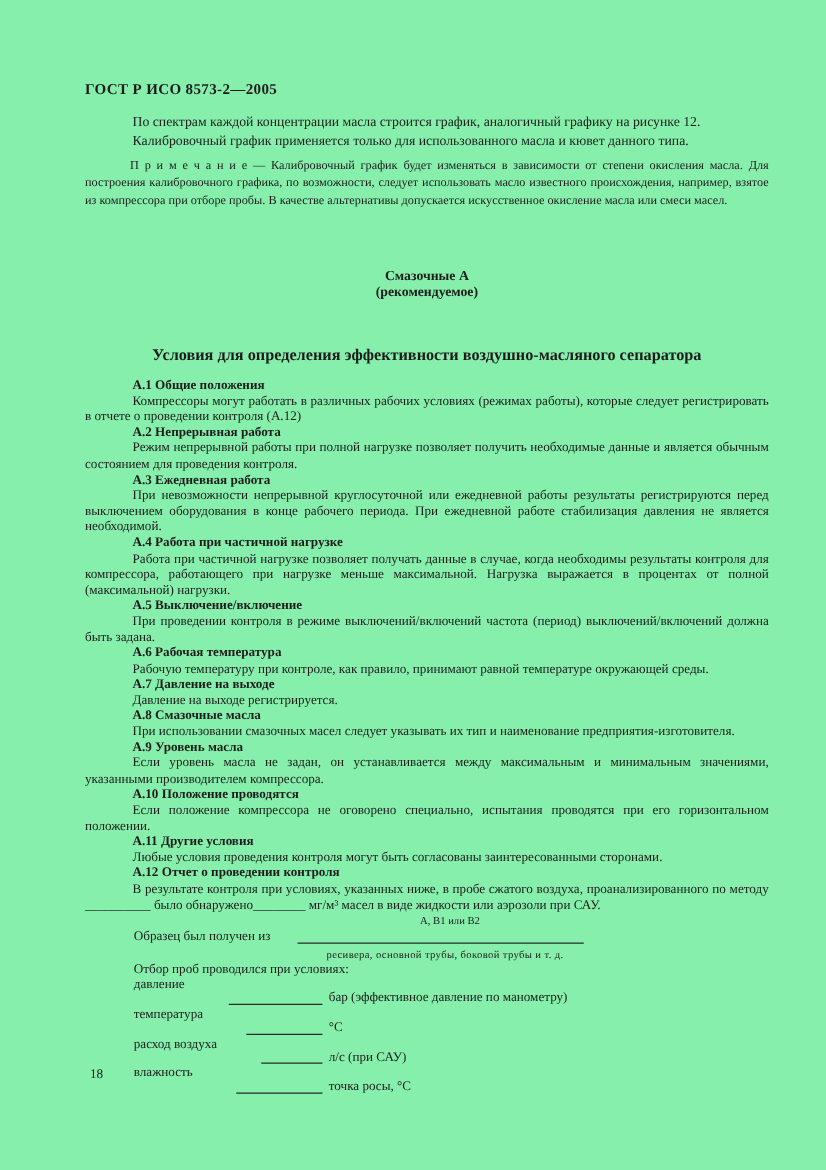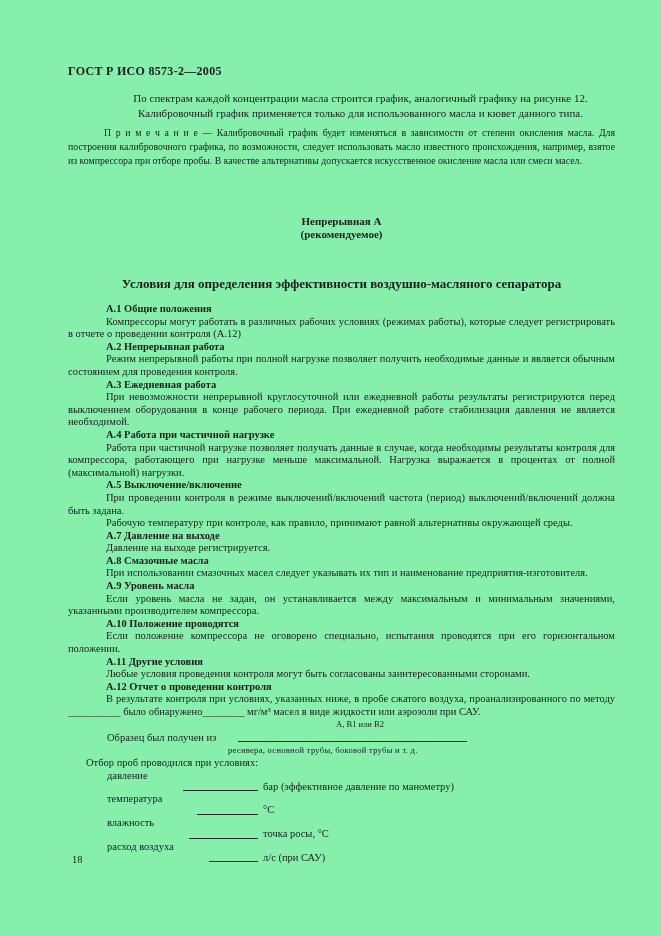--- a/index.html
+++ b/index.html
@@ -19,21 +19,20 @@
     font-weight: bold;
     line-height: 14px;
     letter-spacing: 0.3px;
   }
   .intro { margin-top: 13px; }
   .intro p {
     margin: 0;
     font-size: 11px;
     line-height: 15px;
     text-indent: 38px;
-    text-align: center;
   }
   .note {
     margin-top: 5px;
     font-size: 9.8px;
     line-height: 14px;
     text-align: justify;
     text-indent: 36px;
   }
   .appendix-label {
     margin-top: 47px;
@@ -87,24 +86,25 @@
     flex: 1;
     border-bottom: 1px solid #2a2a2a;
     margin-left: 5px;
     margin-bottom: 2px;
   }
   .sample-hint {
     font-size: 8.5px;
     line-height: 10px;
     margin-left: 160px;
     width: 256px;
+    text-align: center;
     letter-spacing: 0.3px;
     margin-top: 1px;
   }
-  .cond-intro { margin-left: 18px; margin-top: 2px; }
+  .cond-intro { margin-left: 39px; margin-top: 2px; }
   .cond-row { display: flex; margin-left: 39px; }
   .cond-left { display: flex; width: 151px; gap: 30px; }
   .cond-left .lbl { white-space: nowrap; }
   .cond-suffix { margin-left: 5px; white-space: nowrap; margin-top: 11px; }
   .page-number {
     position: absolute;
     left: 72px;
     top: 854px;
     font-size: 10.5px;
   }
@@ -117,38 +117,39 @@
   <div class="doc-header">ГОСТ Р ИСО 8573-2—2005</div>
 
   <div class="intro">
     <p>По спектрам каждой концентрации масла строится график, аналогичный графику на рисунке 12.</p>
     <p>Калибровочный график применяется только для использованного масла и кювет данного типа.</p>
   </div>
 
   <div class="note">П р и м е ч а н и е — Калибровочный график будет изменяться в зависимости от степени окисления масла. Для построения калибровочного графика, по возможности, следует использовать масло известного происхождения, например, взятое из компрессора при отборе пробы. В качестве альтернативы допускается искусственное окисление масла или смеси масел.</div>
 
   <div class="appendix-label">
-    <div>Непрерывная А</div>
+    <div>Смазочные А</div>
     <div>(рекомендуемое)</div>
   </div>
 
   <div class="appendix-title">Условия для определения эффективности воздушно-масляного сепаратора</div>
 
   <div class="sections">
     <div class="sec-h">А.1 Общие положения</div>
     <p class="sec-p">Компрессоры могут работать в различных рабочих условиях (режимах работы), которые следует регистрировать в отчете о проведении контроля (А.12)</p>
     <div class="sec-h">А.2 Непрерывная работа</div>
     <p class="sec-p">Режим непрерывной работы при полной нагрузке позволяет получить необходимые данные и является обычным состоянием для проведения контроля.</p>
     <div class="sec-h">А.3 Ежедневная работа</div>
     <p class="sec-p">При невозможности непрерывной круглосуточной или ежедневной работы результаты регистрируются перед выключением оборудования в конце рабочего периода. При ежедневной работе стабилизация давления не является необходимой.</p>
     <div class="sec-h">А.4 Работа при частичной нагрузке</div>
     <p class="sec-p">Работа при частичной нагрузке позволяет получать данные в случае, когда необходимы результаты контроля для компрессора, работающего при нагрузке меньше максимальной. Нагрузка выражается в процентах от полной (максимальной) нагрузки.</p>
     <div class="sec-h">А.5 Выключение/включение</div>
     <p class="sec-p">При проведении контроля в режиме выключений/включений частота (период) выключений/включений должна быть задана.</p>
-    <p class="sec-p">Рабочую температуру при контроле, как правило, принимают равной альтернативы окружающей среды.</p>
+    <div class="sec-h">А.6 Рабочая температура</div>
+    <p class="sec-p">Рабочую температуру при контроле, как правило, принимают равной температуре окружающей среды.</p>
     <div class="sec-h">А.7 Давление на выходе</div>
     <p class="sec-p">Давление на выходе регистрируется.</p>
     <div class="sec-h">А.8 Смазочные масла</div>
     <p class="sec-p">При использовании смазочных масел следует указывать их тип и наименование предприятия-изготовителя.</p>
     <div class="sec-h">А.9 Уровень масла</div>
     <p class="sec-p">Если уровень масла не задан, он устанавливается между максимальным и минимальным значениями, указанными производителем компрессора.</p>
     <div class="sec-h">А.10 Положение проводятся</div>
     <p class="sec-p">Если положение компрессора не оговорено специально, испытания проводятся при его горизонтальном положении.</p>
     <div class="sec-h">А.11 Другие условия</div>
     <p class="sec-p">Любые условия проведения контроля могут быть согласованы заинтересованными сторонами.</p>
@@ -176,30 +177,30 @@
     <div class="cond-row">
       <div class="cond-left">
         <span class="lbl">температура</span>
         <span class="fill"></span>
       </div>
       <span class="cond-suffix">°С</span>
     </div>
 
     <div class="cond-row">
       <div class="cond-left">
+        <span class="lbl">расход воздуха</span>
+        <span class="fill"></span>
+      </div>
+      <span class="cond-suffix">л/с (при САУ)</span>
+    </div>
+
+    <div class="cond-row">
+      <div class="cond-left">
         <span class="lbl">влажность</span>
         <span class="fill"></span>
       </div>
       <span class="cond-suffix">точка росы, °С</span>
     </div>
-
-    <div class="cond-row">
-      <div class="cond-left">
-        <span class="lbl">расход воздуха</span>
-        <span class="fill"></span>
-      </div>
-      <span class="cond-suffix">л/с (при САУ)</span>
-    </div>
   </div>
 
   <div class="page-number">18</div>
 
 </div>
 
 </body></html>

